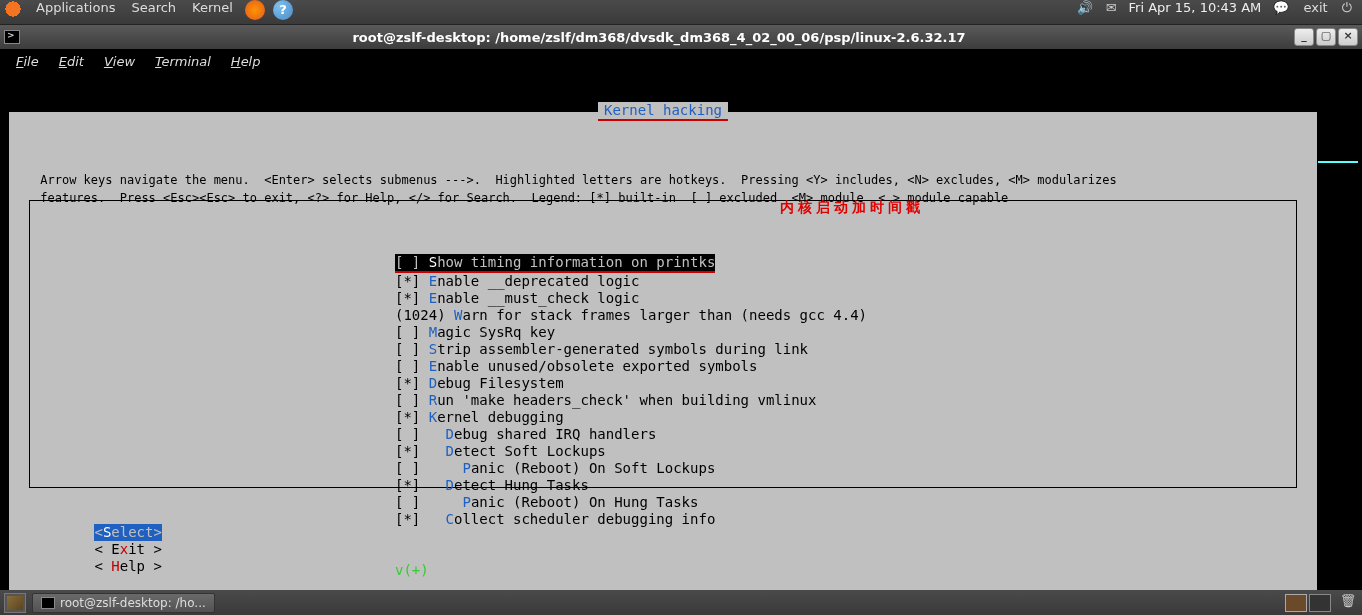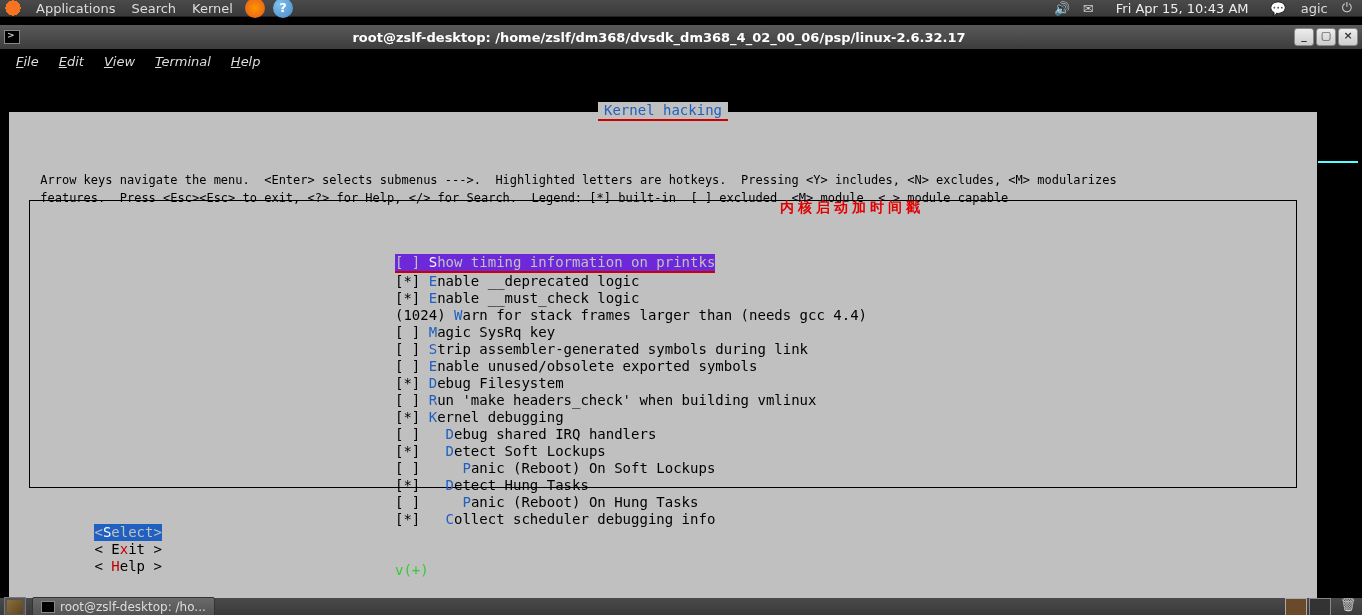--- a/index.html
+++ b/index.html
@@ -6,24 +6,23 @@
 body {
   width: 1362px;
   height: 615px;
   background: #000;
   font-family: "DejaVu Sans", Arial, sans-serif;
   font-size: 13px;
   overflow: hidden;
   position: relative;
 }
 .top-panel {
-  height: 17px;
+  height: 25px;
   background: linear-gradient(to bottom, #4a4a4a, #3a3a3a);
   display: flex;
-  align-items: center;
   color: #ddd;
   padding: 0 4px;
   border-bottom: 1px solid #222;
 }
 .top-panel .ubuntu-logo {
   width: 18px; height: 18px;
   background: radial-gradient(circle at 50% 50%, #f47421 60%, transparent 60%);
   border-radius: 50%;
   margin-right: 6px;
 }
@@ -43,21 +42,21 @@
   background: radial-gradient(circle at 30% 30%, #7ec0ee, #4a8cc7);
   border-radius: 50%;
   margin: 0 4px;
   text-align: center;
   line-height: 20px;
   color: #fff;
   font-weight: bold;
 }
 .top-panel .spacer { flex: 1; }
 .top-panel .tray-icon { margin: 0 6px; color: #ccc; }
-.top-panel .clock { margin: 0 16px; color: #eee; }
+.top-panel .clock { margin: 0 6px; color: #eee; }
 .top-panel .power-icon { margin: 0 6px; }
 
 .window {
   position: absolute;
   left: 0; top: 25px;
   width: 1362px;
   height: 407px;
   background: #000;
 }
 .titlebar {
@@ -169,21 +168,21 @@
   border: 1px solid #000;
   padding: 2px 0;
   font-family: "DejaVu Sans Mono", monospace;
   font-size: 14px;
   line-height: 17px;
 }
 .opt-line { padding-left: 365px; white-space: pre; }
 .opt-line .hotkey { color: #2060c0; }
 .selected-line {
   display: inline-block;
-  background: #6d28d9;
+  background: #000000;
   color: #c0c0c0;
   border-bottom: 2px solid #c00;
 }
 .selected-line .hotkey { color: #fff; }
 .annotation {
   position: absolute;
   left: 750px;
   top: -2px;
   color: #e00000;
   font-weight: bold;
@@ -210,21 +209,21 @@
 .ncbtn.selected {
   background: #2060c0;
   color: #c0c0c0;
 }
 .ncbtn.selected .hot { color: #fff; }
 .ncbtn.selected .br { color: #c0c0c0; }
 
 .bottom-panel {
   position: absolute;
   bottom: 0; left: 0; right: 0;
-  height: 17px;
+  height: 25px;
   background: linear-gradient(to bottom, #4a4a4a, #3a3a3a);
   display: flex;
   align-items: center;
   color: #ddd;
   padding: 0 4px;
 }
 .bottom-panel .show-desktop {
   width: 22px; height: 20px;
   background: #555;
   border: 1px solid #777;
@@ -278,21 +277,21 @@
   <div class="menu-item">Applications</div>
   <div class="menu-item">Search</div>
   <div class="menu-item">Kernel</div>
   <div class="firefox-icon"></div>
   <div class="help-icon">?</div>
   <div class="spacer"></div>
   <span class="tray-icon">🔊</span>
   <span class="tray-icon">✉</span>
   <span class="clock">Fri Apr 15, 10:43 AM</span>
   <span class="tray-icon">💬</span>
-  <span class="menu-item">agic</span>
+  <span class="menu-item">exit</span>
   <span class="tray-icon power-icon">⏻</span>
 </div>
 
 <div class="window">
   <div class="titlebar">
     <div class="term-icon"></div>
     <div class="title-text">root@zslf-desktop: /home/zslf/dm368/dvsdk_dm368_4_02_00_06/psp/linux-2.6.32.17</div>
     <div class="win-btn">_</div>
     <div class="win-btn">▢</div>
     <div class="win-btn">×</div>

